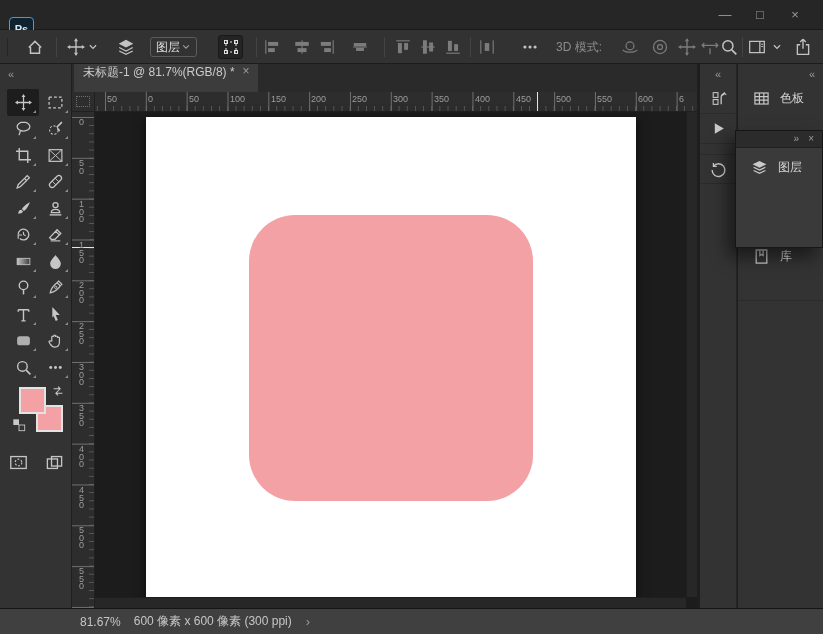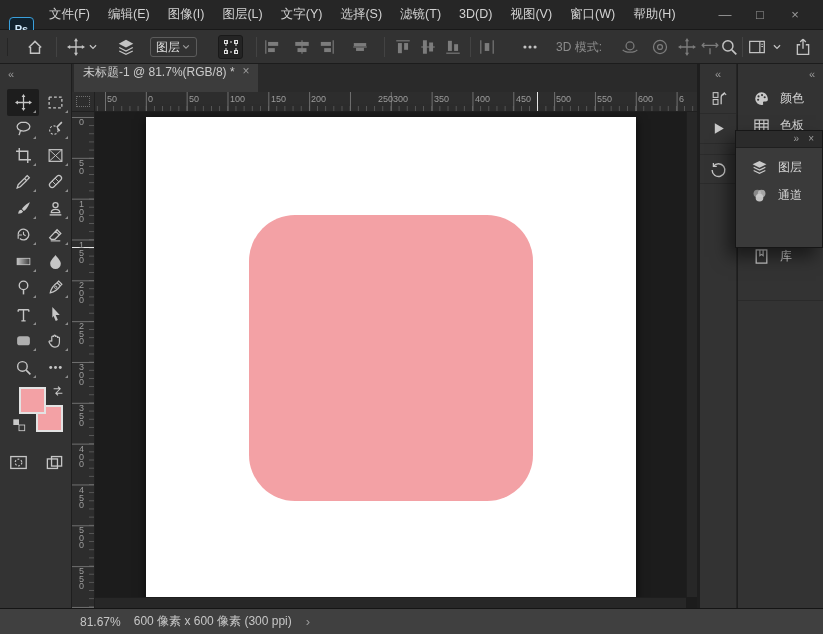--- a/index.html
+++ b/index.html
@@ -117,33 +117,20 @@
   .sb-info{margin-left:13px;}
   .sb-chev{margin-left:14px;color:#9a9a9a;font-size:13px;}
 </style>
 </head>
 <body>
 
 <div id="app">
 
   <div class="menubar">
     <div class="pslogo">Ps</div>
-    <div class="menus">
-        <div class="menu-item">文件(F)</div>
-        <div class="menu-item">编辑(E)</div>
-        <div class="menu-item">图像(I)</div>
-        <div class="menu-item">图层(L)</div>
-        <div class="menu-item">文字(Y)</div>
-        <div class="menu-item">选择(S)</div>
-        <div class="menu-item">滤镜(T)</div>
-        <div class="menu-item">3D(D)</div>
-        <div class="menu-item">视图(V)</div>
-        <div class="menu-item">窗口(W)</div>
-        <div class="menu-item">帮助(H)</div>
-      </div>
     <div class="win-controls">
         <div class="win-btn">—</div>
         <div class="win-btn">□</div>
         <div class="win-btn">×</div>
       </div>
   </div>
 
   <div class="optionsbar">
     <span class="ob-grip"></span>
     <span class="ob" style="left:35px"><span><svg viewBox="0 0 16 16">
@@ -480,21 +467,21 @@
 
   <div class="ruler-corner"></div>
   <div class="hruler">
       <span class="hmark"></span>
       <span class="hlab" style="left: 12px;">50</span>
       <span class="hlab" style="left: 53px;">0</span>
       <span class="hlab" style="left: 94px;">50</span>
       <span class="hlab" style="left: 135px;">100</span>
       <span class="hlab" style="left: 176px;">150</span>
       <span class="hlab" style="left: 216px;">200</span>
-      <span class="hlab" style="left: 257px; padding-left: 26px;">250</span>
+      <span class="hlab" style="left: 257px;">250</span>
       <span class="hlab" style="left: 298px;">300</span>
       <span class="hlab" style="left: 339px;">350</span>
       <span class="hlab" style="left: 380px;">400</span>
       <span class="hlab" style="left: 421px;">450</span>
       <span class="hlab" style="left: 461px;">500</span>
       <span class="hlab" style="left: 502px;">550</span>
       <span class="hlab" style="left: 543px;">600</span>
       <span class="hlab" style="left: 584px;">6</span>
     </div>
   <div class="vruler">
@@ -551,34 +538,20 @@
             </span>
           </div>
         </div>
     </div>
     <div class="dock-main">
       <span class="collapse">«</span>
       <div class="dockrows rows-top">
           <div class="dock-btn">
             <span class="dicon">
               <svg viewBox="0 0 16 16">
-                <path d="M8 2.2a6 6 0 1 0 .2 12c1.2 0 1.6-.8 1.3-1.6-.4-1 .2-1.8 1.3-1.8h1.4c1 0 1.8-.7 1.8-1.8C14 5 11.3 2.2 8 2.2z" fill="currentColor"></path>
-                <g fill="#333">
-                  <circle cx="5.2" cy="6" r="1"></circle>
-                  <circle cx="8.5" cy="4.8" r="1"></circle>
-                  <circle cx="11" cy="6.8" r="1"></circle>
-                  <circle cx="4.8" cy="9.2" r="1"></circle>
-                </g>
-              </svg>
-            </span>
-            <span class="dlabel">颜色</span>
-          </div>
-          <div class="dock-btn">
-            <span class="dicon">
-              <svg viewBox="0 0 16 16">
                 <rect x="1.8" y="2.8" width="12.4" height="10.4" fill="none" stroke="currentColor" stroke-width="1.1"></rect>
                 <path d="M1.8 6.2h12.4M1.8 9.6h12.4M6 2.8v10.4M10.2 2.8v10.4" stroke="currentColor" stroke-width="1.1"></path>
               </svg>
             </span>
             <span class="dlabel">色板</span>
           </div>
         </div>
       <div class="dockrows rows-bottom">
           <div class="dock-btn">
             <span class="dicon">
@@ -600,30 +573,20 @@
       <div class="fl-items">
           <div class="dock-btn">
             <span class="dicon">
               <svg viewBox="0 0 16 16">
                 <path d="M8 1.8 14.5 5 8 8.2 1.5 5z" fill="currentColor"></path>
                 <path d="M2.5 7.8 8 10.5l5.5-2.7M2.5 10.8 8 13.5l5.5-2.7" fill="none" stroke="currentColor" stroke-width="1.2"></path>
               </svg>
             </span>
             <span class="dlabel">图层</span>
           </div>
-          <div class="dock-btn">
-            <span class="dicon">
-              <svg viewBox="0 0 16 16">
-                <circle cx="6" cy="6.2" r="3.6" fill="currentColor" opacity=".55"></circle>
-                <circle cx="10" cy="6.2" r="3.6" fill="currentColor" opacity=".75"></circle>
-                <circle cx="8" cy="10" r="3.6" fill="currentColor" opacity=".95"></circle>
-              </svg>
-            </span>
-            <span class="dlabel">通道</span>
-          </div>
         </div>
     </div>
   </div>
 
   <div class="statusbar">
     <span class="sb-zoom">81.67%</span>
     <span class="sb-info">600 像素 x 600 像素 (300 ppi)</span>
     <span class="sb-chev">›</span>
   </div>
 

